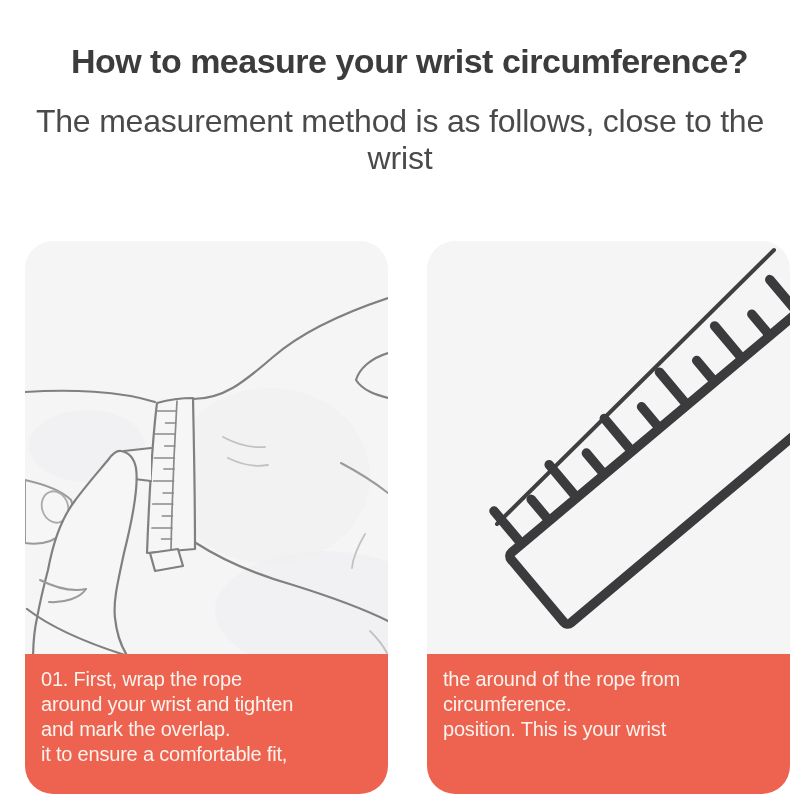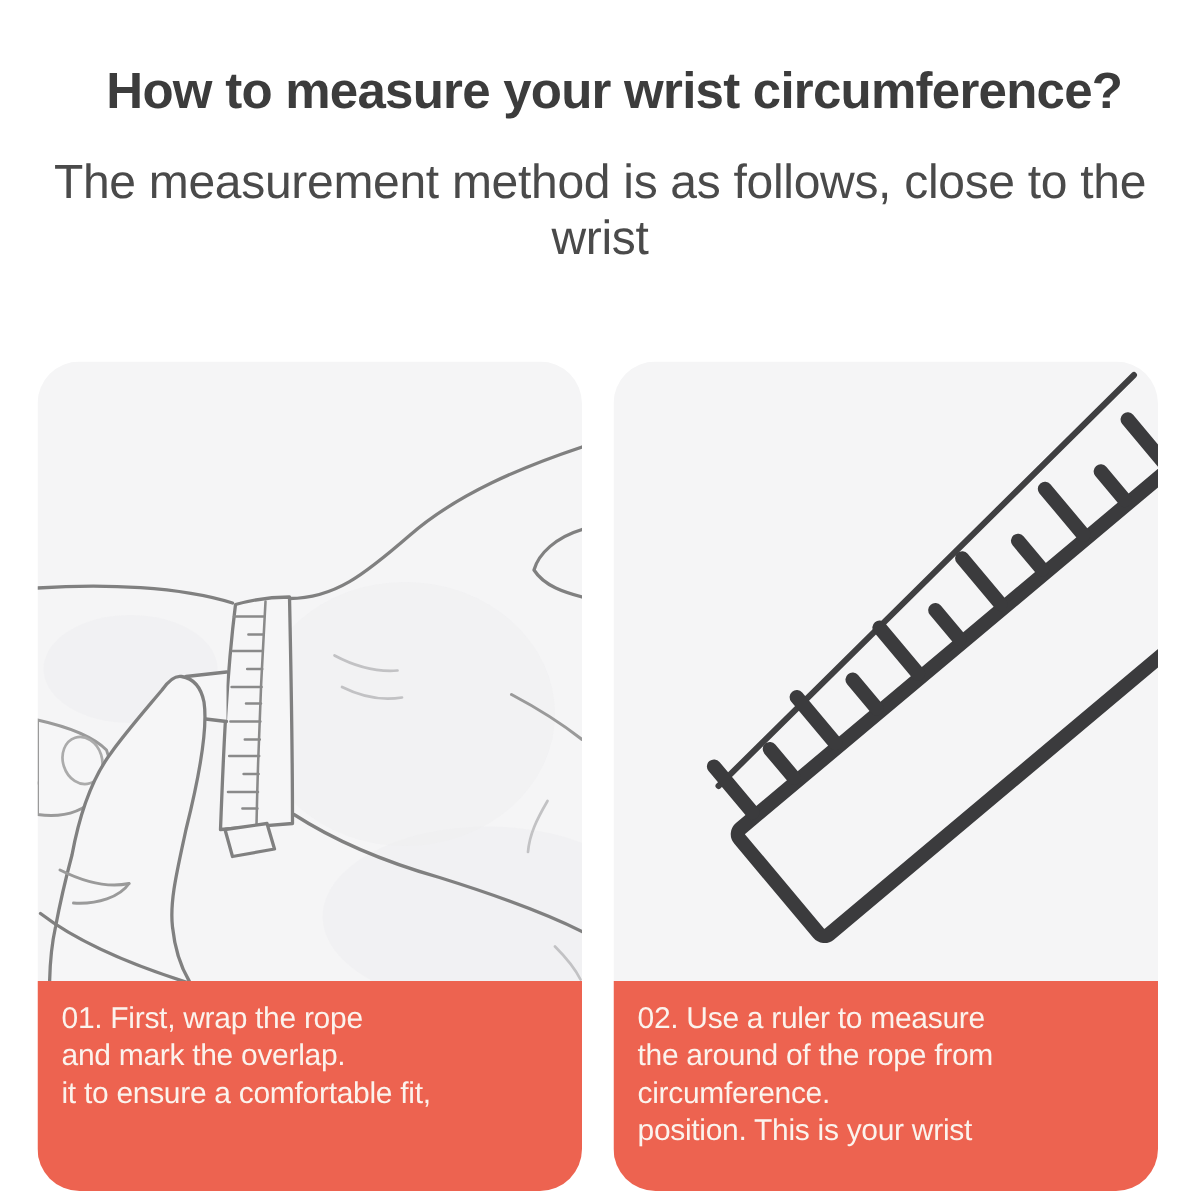--- a/index.html
+++ b/index.html
@@ -12,21 +12,21 @@
   .header{text-align:center;padding-top:42px;}
   .title{
     font-size:34px;font-weight:700;letter-spacing:-0.5px;
     color:var(--title-text,#3C3C3C);line-height:1.15;margin-left:19px;
   }
   .subtitle{
     margin-top:22px;font-size:32px;font-weight:400;letter-spacing:-0.2px;
     color:#4A4A4A;line-height:1.15;
   }
   .panels{
-    display:flex;gap:21px;padding:0 14px 0 25px;margin-top:64px;
+    display:flex;gap:39px;padding:0 14px 0 25px;margin-top:64px;
     align-items:flex-start;
   }
   .step-card{
     width:363px;border-radius:28px;overflow:hidden;
     display:flex;flex-direction:column;flex:none;
   }
   .art{
     width:363px;height:413px;background:var(--panel-background,#F5F5F6);
     position:relative;
   }
@@ -99,37 +99,37 @@
             <ellipse cx="30" cy="266" rx="13" ry="16" transform="rotate(-18 30 266)" style="fill:#f6f6f7;stroke:#ababab;stroke-width:1.8"></ellipse>
             <path class="art-line art-fill" d="M 96,210 Q 108,212 111,227 C 114,247 106,284 99,312 C 93,340 88,360 90,377 C 92,396 97,407 103,416 L 106,420 L 8,420 C 8,400 10,386 12,377 C 15,361 19,344 23,329 C 28,302 37,277 49,261 C 59,247 73,231 83,219 Q 90,209 96,210 Z"></path>
             <path class="art-line" d="M 2,368 C 28,388 62,402 100,414"></path>
             <path class="art-line mid" d="M 15,339 C 31,347 47,351 61,348"></path>
             <path class="art-line mid" d="M 61,348 C 55,357 40,362 24,361"></path>
           </g>
         </svg>
       </div>
       <div class="caption">
           <div>01. First, wrap the rope</div>
+          <div>around your wrist and tighten</div>
           <div>and mark the overlap.</div>
           <div>it to ensure a comfortable fit,</div>
         </div>
     </div>
 
     <div class="step-card">
       <div class="art">
         <svg width="363" height="413" viewBox="0 0 363 413">
           <path d="M 70,283 L 347,9" class="ruler-stroke" style="stroke-width:4;stroke:#3f3f41"></path>
           <g transform="rotate(-40 140 385)">
             <rect x="140" y="293" width="430" height="92" rx="5" class="ruler-stroke" style="stroke-width:9.5"></rect>
             <path class="ruler-stroke" style="stroke-width:9.5" d="M158,290v-40 M194,290v-25 M230,290v-40 M266,290v-25 M302,290v-40 M338,290v-25 M374,290v-40 M410,290v-25 M446,290v-40 M482,290v-25 M518,290v-40 M554,290v-25"></path>
           </g>
         </svg>
       </div>
       <div class="caption">
-          <div>02. Use a ruler to measure</div>
           <div>the around of the rope from</div>
           <div>circumference.</div>
           <div>position. This is your wrist</div>
         </div>
     </div>
 
   </div>
 </div>
 
 </body></html>

